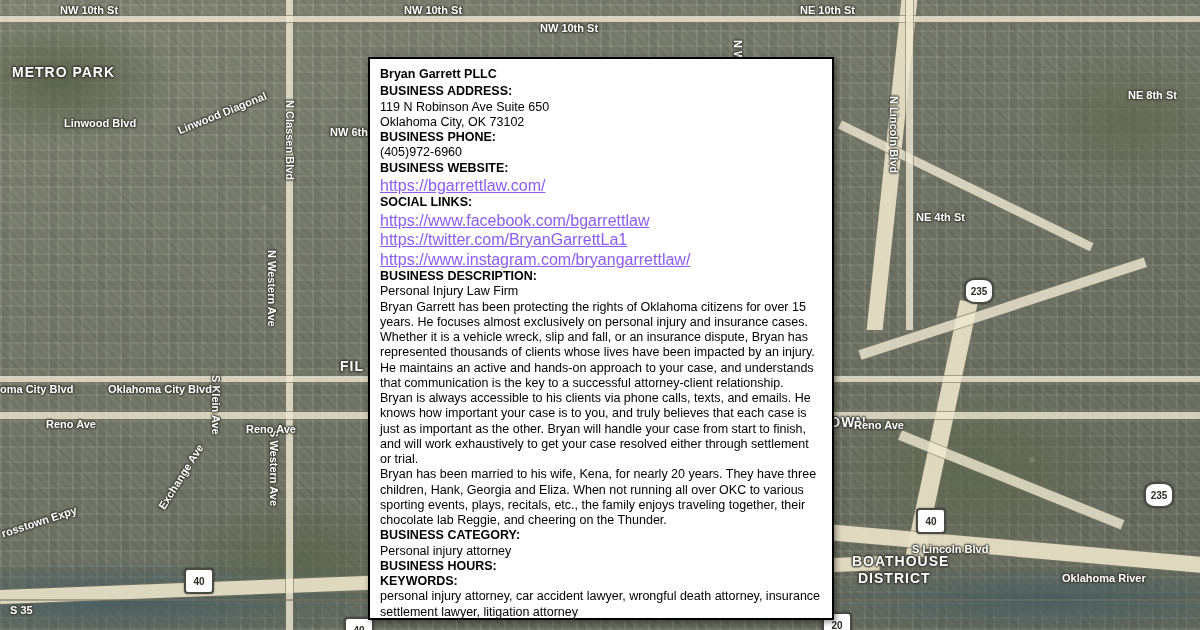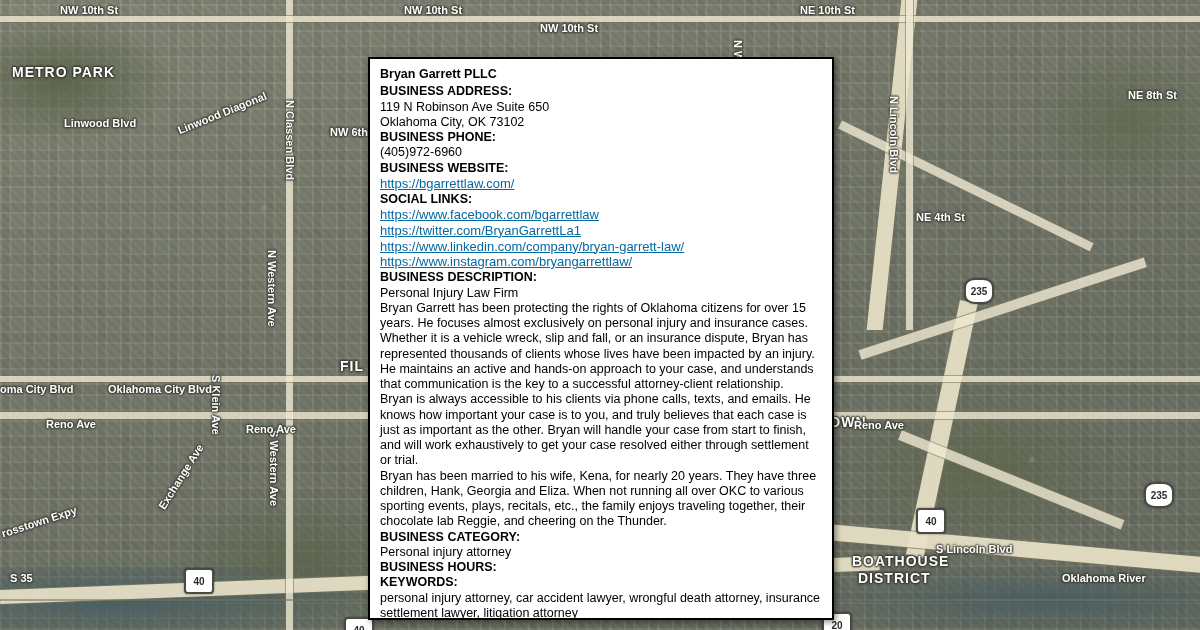--- a/index.html
+++ b/index.html
@@ -144,22 +144,22 @@
     margin-bottom: 2px;
   }
   #info-card .fld-label {
     font-weight: bold;
     font-size: 12.5px;
   }
   #info-card .fld-value {
     font-size: 12.5px;
   }
   #info-card a {
-    color: #0369a1;
-    font-size: 13px;
+    color: #8b5cf6;
+    font-size: 16px;
     display: block;
     word-break: break-all;
   }
   #info-card p {
     margin: 0;
   }
   .desc-para { margin-bottom: 0; }
 </style>
 </head>
 <body>
@@ -210,24 +210,24 @@
         <div class="road-label" style="left: 222px; top: 375px; transform: rotate(90deg); transform-origin: left top;">S Klein Ave</div>
         <div class="road-label" style="left: 156px; top: 505px; transform: rotate(-58deg); transform-origin: left top;">Exchange Ave</div>
         <div class="road-label" style="left: 108px; top: 383px;">Oklahoma City Blvd</div>
         <div class="road-label" style="left: 0px; top: 383px;">oma City Blvd</div>
         <div class="road-label" style="left: 684px; top: 478px;">Oklahoma City Blvd</div>
         <div class="road-label" style="left: 46px; top: 418px;">Reno Ave</div>
         <div class="road-label" style="left: 246px; top: 423px;">Reno Ave</div>
         <div class="road-label" style="left: 854px; top: 419px;">Reno Ave</div>
         <div class="road-label" style="left: 516px; top: 500px; transform: rotate(90deg); transform-origin: left top;">S Robinson Ave</div>
         <div class="road-label" style="left: 594px; top: 505px; transform: rotate(90deg); transform-origin: left top;">S Broadway Ave</div>
-        <div class="road-label" style="left: 936px; top: 543px;">S Lincoln Blvd</div>
+        <div class="road-label" style="left: 912px; top: 543px;">S Lincoln Blvd</div>
         <div class="road-label" style="left: 1062px; top: 572px;">Oklahoma River</div>
         <div class="road-label" style="left: 0px; top: 528px; transform: rotate(-18deg); transform-origin: left top;">rosstown Expy</div>
-        <div class="road-label" style="left: 10px; top: 572px;">S 35</div>
+        <div class="road-label" style="left: 10px; top: 604px;">S 35</div>
       </div>
     <div id="shields">
         <div class="shield oval" style="left: 932px; top: 278px;">235</div>
         <div class="shield oval" style="left: 1112px; top: 482px;">235</div>
         <div class="shield" style="left: 916px; top: 508px;">40</div>
         <div class="shield" style="left: 184px; top: 568px;">40</div>
         <div class="shield" style="left: 344px; top: 617px;">40</div>
         <div class="shield" style="left: 822px; top: 612px;">20</div>
       </div>
   </div>
@@ -242,21 +242,20 @@
 
     <p class="fld-label">BUSINESS PHONE:</p>
     <p class="fld-value">(405)972-6960</p>
 
     <p class="fld-label">BUSINESS WEBSITE:</p>
     <a href="#">https://bgarrettlaw.com/</a>
 
     <p class="fld-label">SOCIAL LINKS:</p>
     <a href="#">https://www.facebook.com/bgarrettlaw</a>
     <a href="#">https://twitter.com/BryanGarrettLa1</a>
-    <a href="#">https://www.linkedin.com/company/bryan-garrett-law/</a>
     <a href="#">https://www.instagram.com/bryangarrettlaw/</a>
 
     <p class="fld-label">BUSINESS DESCRIPTION:</p>
     <p class="fld-value">Personal Injury Law Firm</p>
     <p class="fld-value desc-para">Bryan Garrett has been protecting the rights of Oklahoma citizens for over 15 years. He focuses almost exclusively on personal injury and insurance cases. Whether it is a vehicle wreck, slip and fall, or an insurance dispute, Bryan has represented thousands of clients whose lives have been impacted by an injury. He maintains an active and hands-on approach to your case, and understands that communication is the key to a successful attorney-client relationship.</p>
     <p class="fld-value desc-para">Bryan is always accessible to his clients via phone calls, texts, and emails. He knows how important your case is to you, and truly believes that each case is just as important as the other. Bryan will handle your case from start to finish, and will work exhaustively to get your case resolved either through settlement or trial.</p>
     <p class="fld-value desc-para">Bryan has been married to his wife, Kena, for nearly 20 years. They have three children, Hank, Georgia and Eliza. When not running all over OKC to various sporting events, plays, recitals, etc., the family enjoys traveling together, their chocolate lab Reggie, and cheering on the Thunder.</p>
 
     <p class="fld-label">BUSINESS CATEGORY:</p>
     <p class="fld-value">Personal injury attorney</p>

